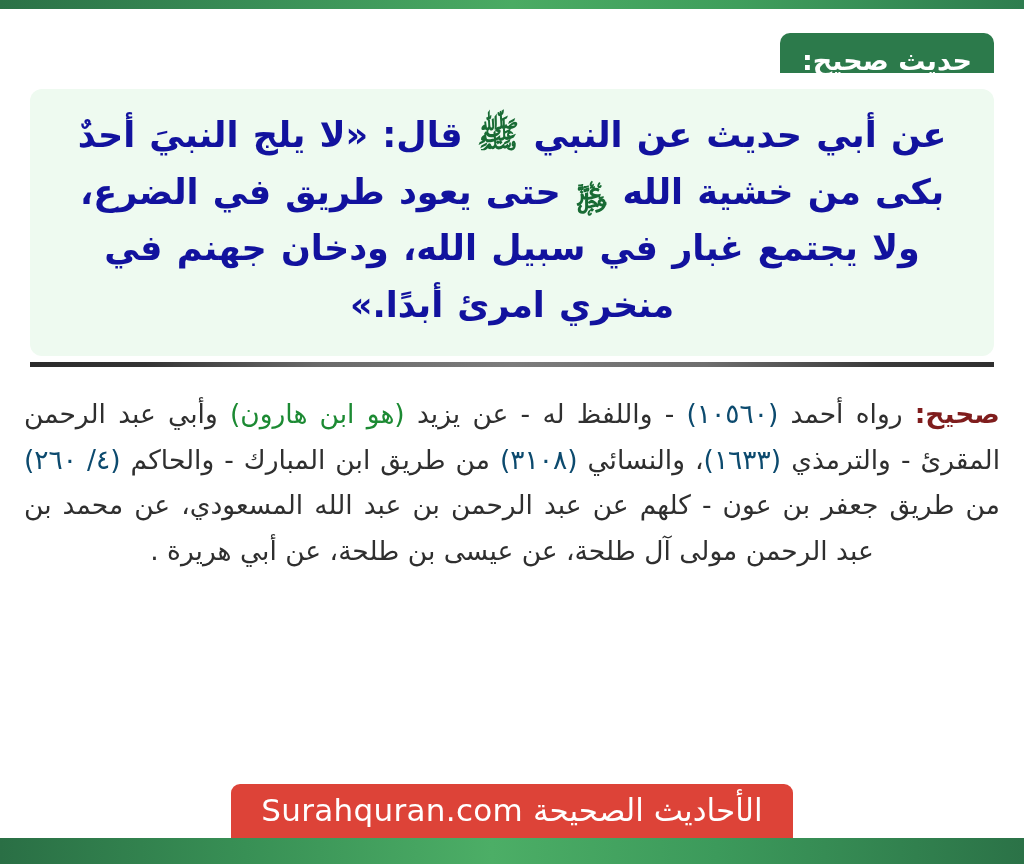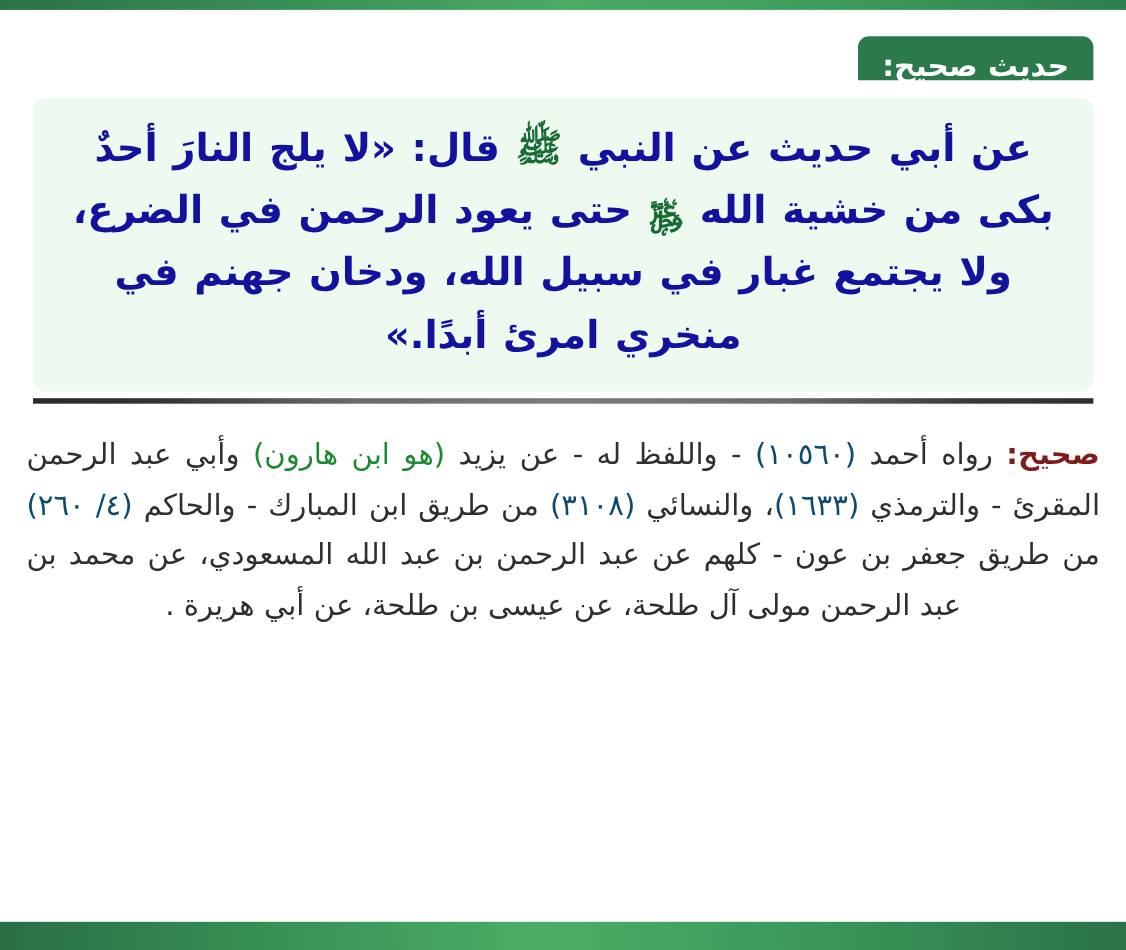--- a/index.html
+++ b/index.html
@@ -164,30 +164,33 @@
   <div class="bar-top"></div>
 
   <div class="body-area">
 
     <div class="tag-row">
       <div class="tag">حديث صحيح:</div>
     </div>
 
     <div class="hadith-box">
       <div class="hadith-text">
-        <span>عن أبي حديث عن النبي </span><span class="pbuy">ﷺ</span><span> قال: «لا يلج النارَ</span>
-        <span>أحدٌ بكى من خشية الله </span><span class="jalla">﷿</span><span> حتى يعود الرحمن في</span>
+        <span>عن أبي حديث عن النبي </span><span class="pbuy">ﷺ</span><span> قال: «لا يلج النبيَ</span>
+        <span>أحدٌ بكى من خشية الله </span><span class="jalla">﷿</span><span> حتى يعود طريق في</span>
         <span>الضرع، ولا يجتمع غبار في سبيل الله، ودخان</span>
         <span>جهنم في منخري امرئ أبدًا.»</span>
       </div>
     </div>
 
     <div class="divider"></div>
 
     <div class="takhrij">
       <span class="grade">صحيح:</span><span> رواه أحمد </span><span class="ref">(١٠٥٦٠)</span><span> - واللفظ له - عن يزيد </span><span class="note">(هو ابن هارون)</span><span> وأبي عبد الرحمن المقرئ - والترمذي </span><span class="ref">(١٦٣٣)</span><span>، والنسائي </span><span class="ref">(٣١٠٨)</span><span> من طريق ابن المبارك - والحاكم </span><span class="ref">(٤/ ٢٦٠)</span><span> من طريق جعفر بن عون - كلهم عن عبد الرحمن بن عبد الله المسعودي، عن محمد بن عبد الرحمن مولى آل طلحة، عن عيسى بن طلحة، عن أبي هريرة .</span>
     </div>
 
+    <div class="banner-row">
+      <div class="banner">الأحاديث الصحيحة Surahquran.com</div>
+    </div>
 
   </div>
 
   <div class="bar-bottom"></div>
 </div>
 
 </body></html>

